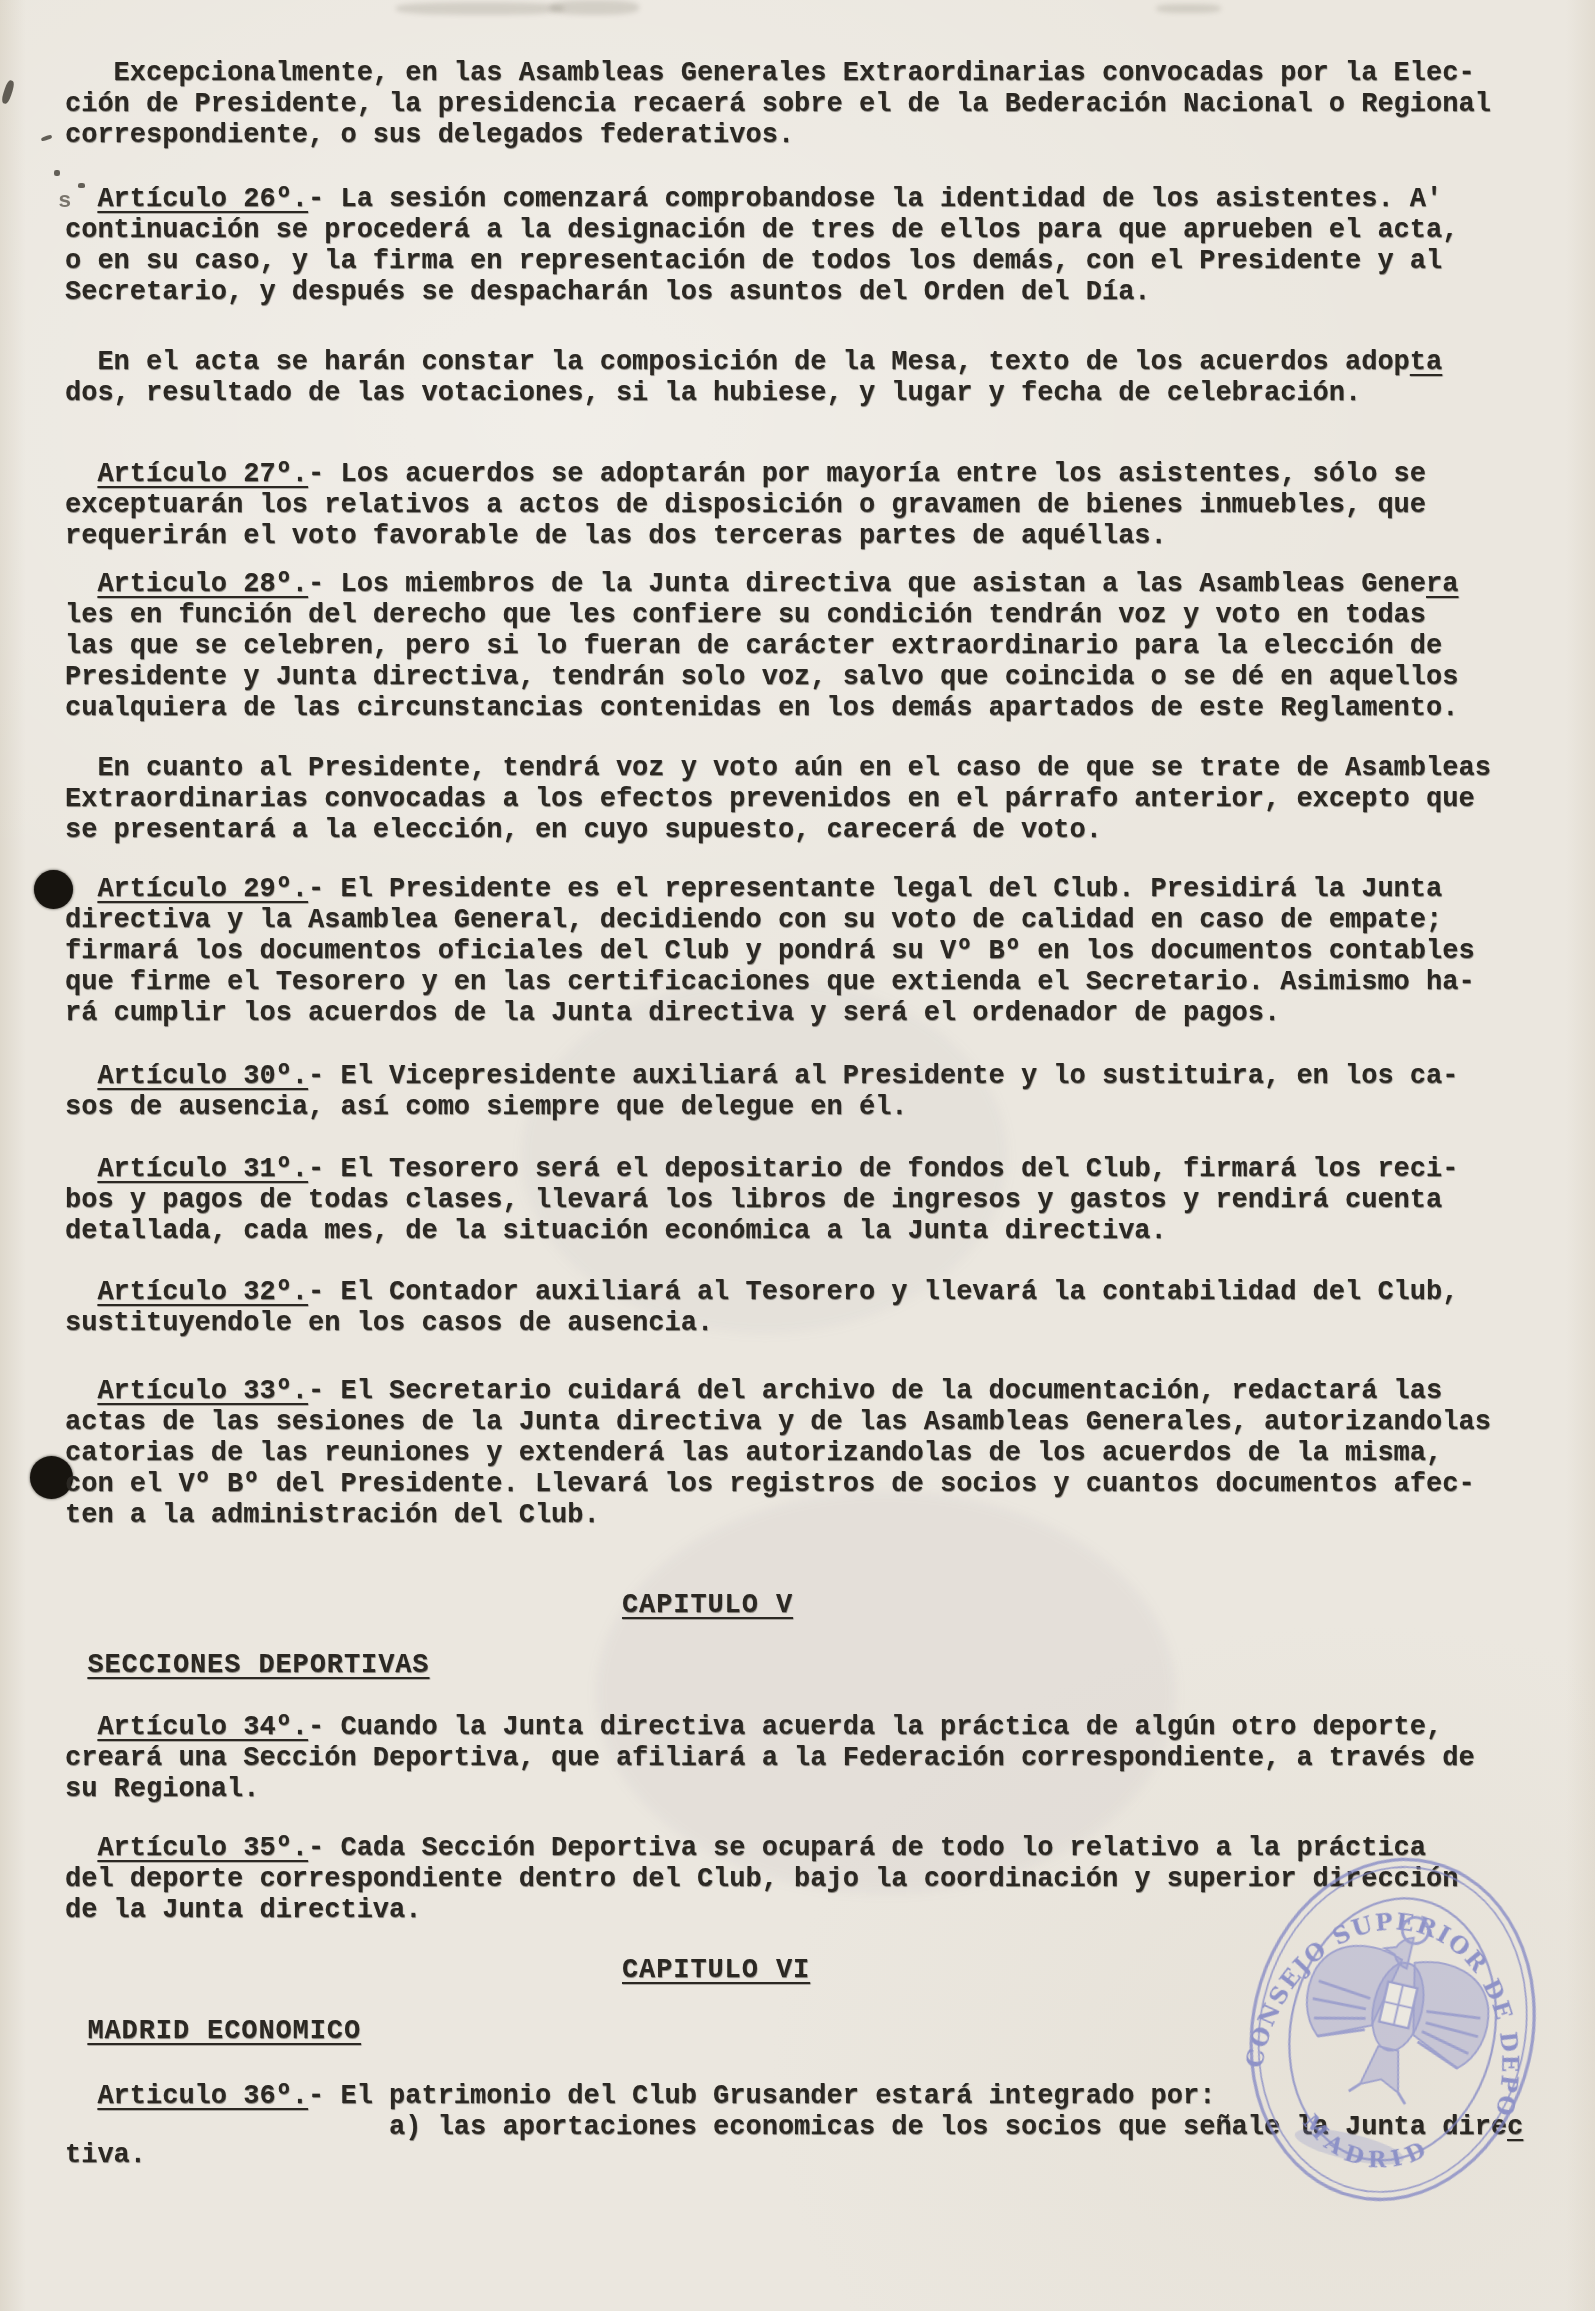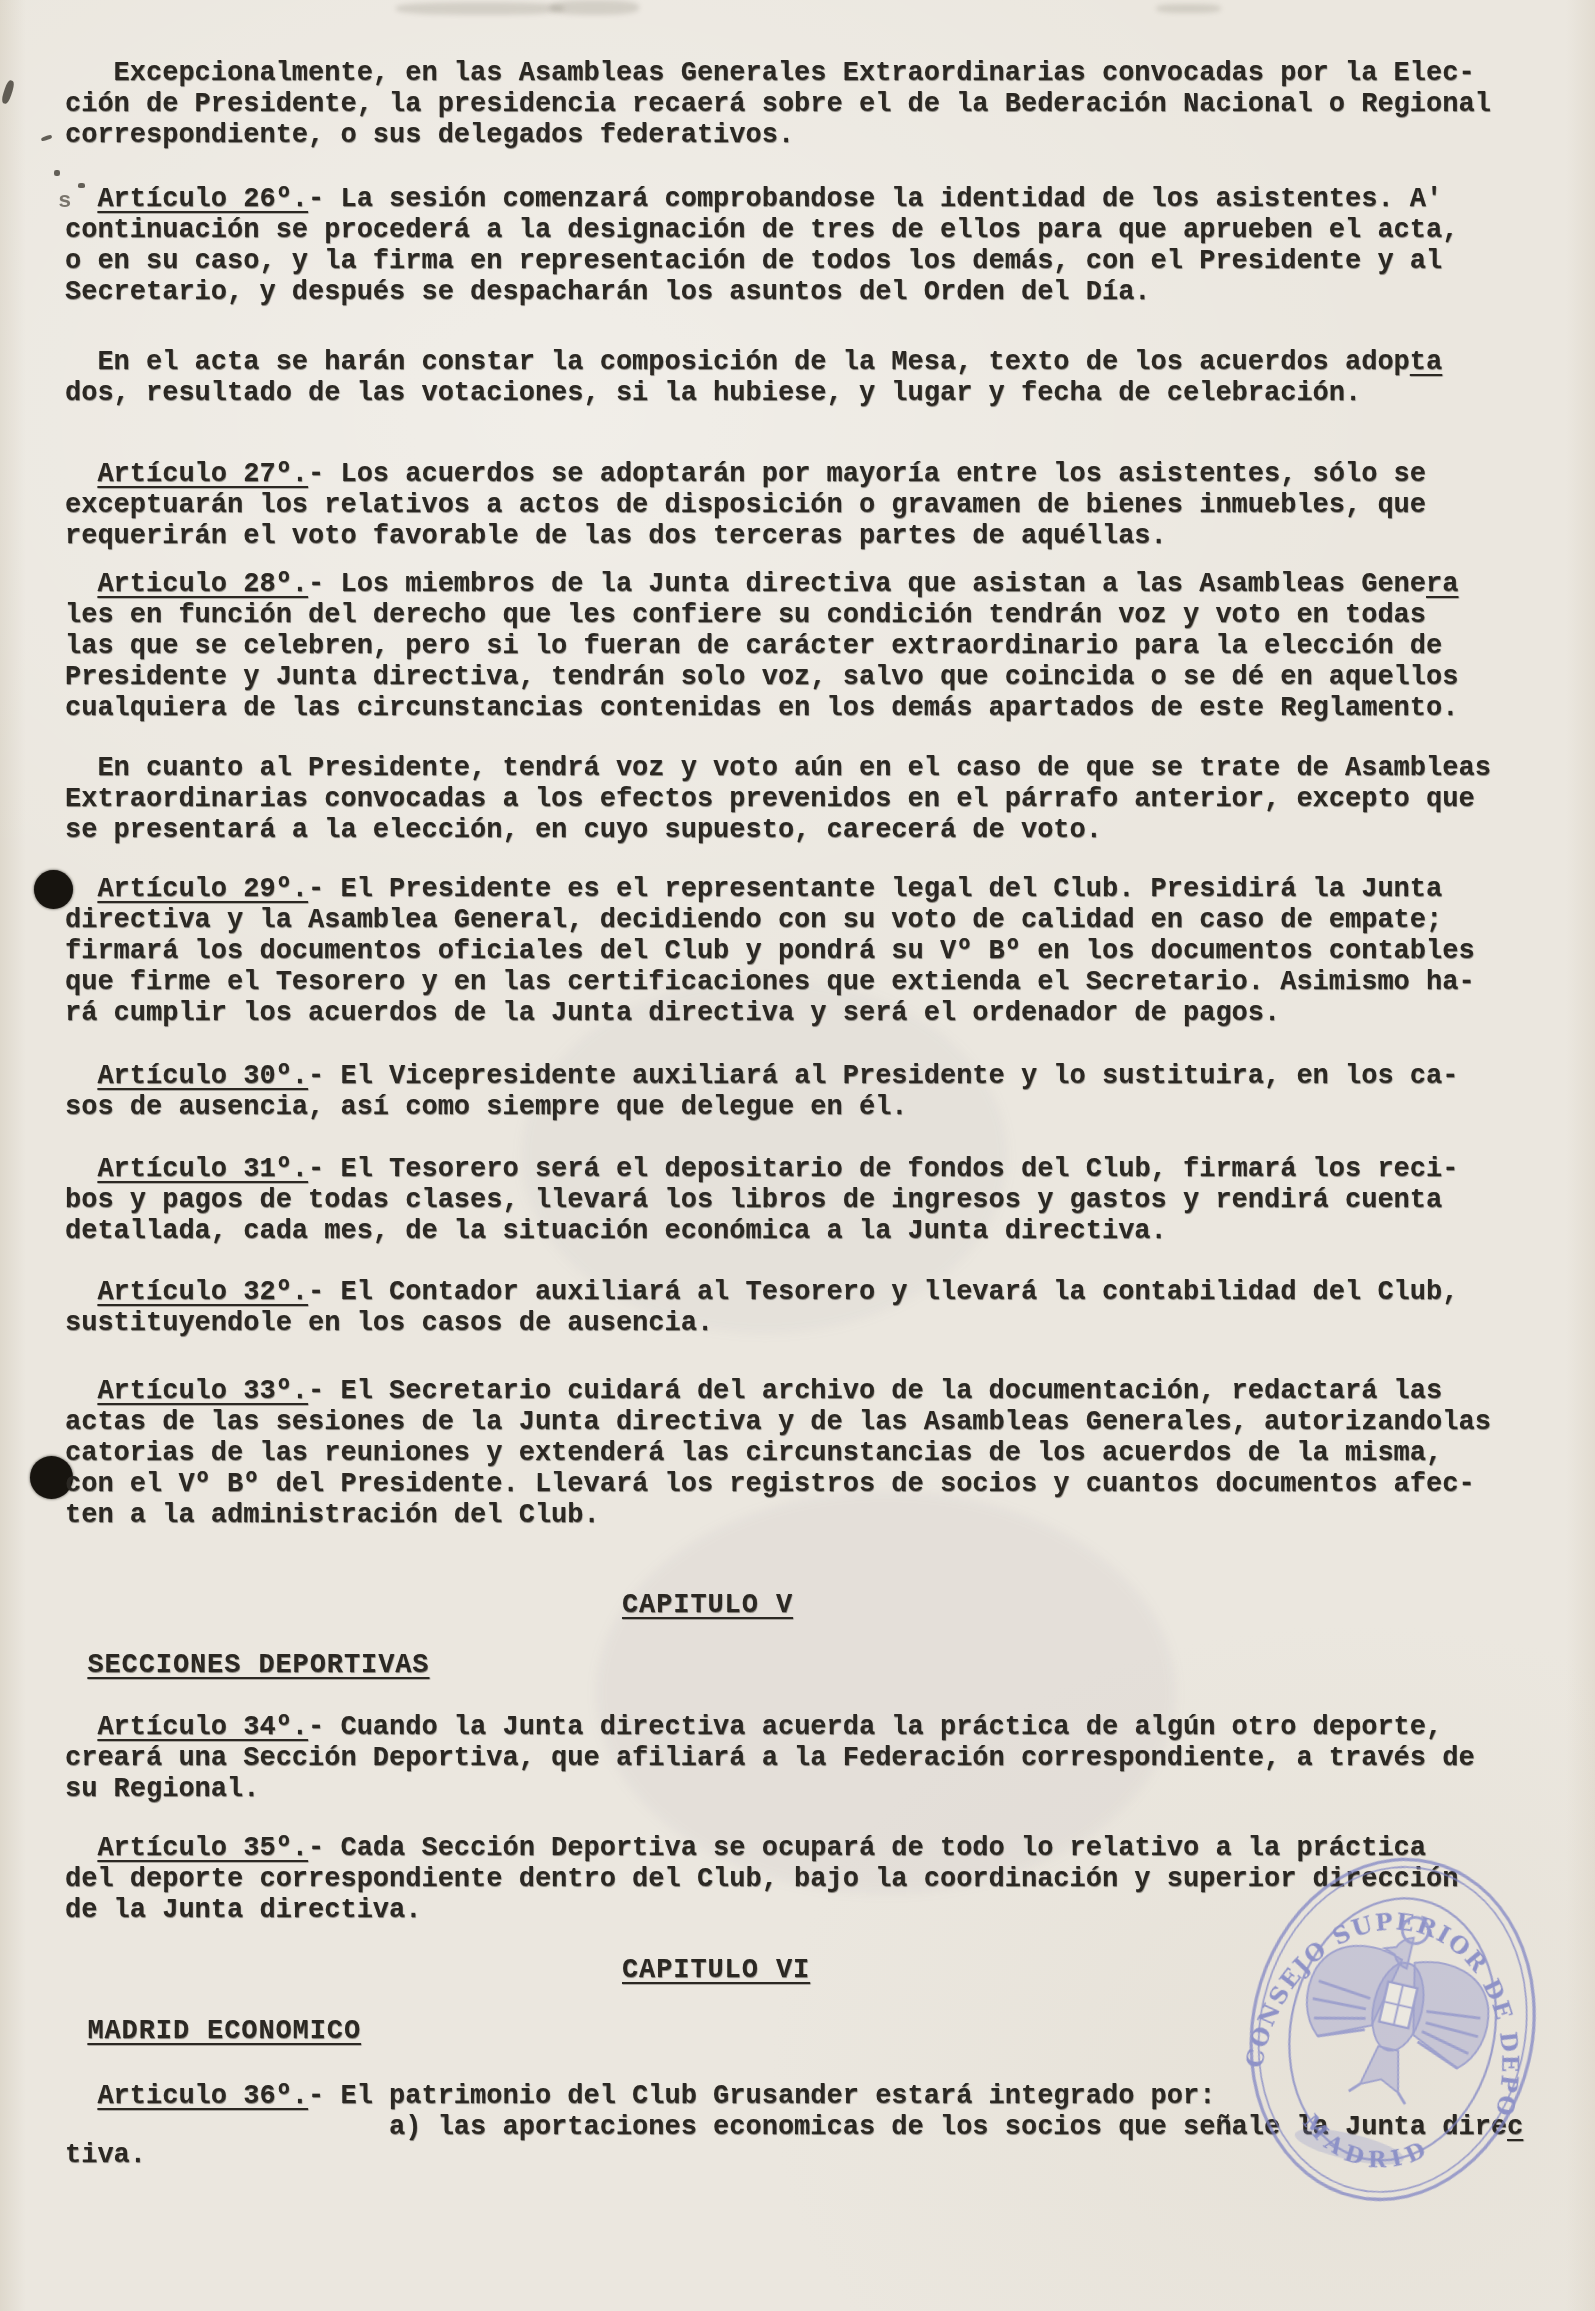--- a/index.html
+++ b/index.html
@@ -98,21 +98,21 @@
       <div class="line">bos y pagos de todas clases, llevará los libros de ingresos y gastos y rendirá cuenta</div>
       <div class="line">detallada, cada mes, de la situación económica a la Junta directiva.</div>
     </div>
     <div class="block" style="top: 1277px;">
       <div class="line">  <span class="u">Artículo 32º.</span>- El Contador auxiliará al Tesorero y llevará la contabilidad del Club,</div>
       <div class="line">sustituyendole en los casos de ausencia.</div>
     </div>
     <div class="block" style="top: 1376px;">
       <div class="line">  <span class="u">Artículo 33º.</span>- El Secretario cuidará del archivo de la documentación, redactará las</div>
       <div class="line">actas de las sesiones de la Junta directiva y de las Asambleas Generales, autorizandolas</div>
-      <div class="line">catorias de las reuniones y extenderá las circunstancias de los acuerdos de la misma,</div>
+      <div class="line">catorias de las reuniones y extenderá las autorizandolas de los acuerdos de la misma,</div>
       <div class="line">con el Vº Bº del Presidente. Llevará los registros de socios y cuantos documentos afec-</div>
       <div class="line">ten a la administración del Club.</div>
     </div>
     <div class="block head center" style="top: 1590px;">
       <div class="line"><span class="u">CAPITULO V</span></div>
     </div>
     <div class="block head left" style="top: 1650px;">
       <div class="line"><span class="u">SECCIONES DEPORTIVAS</span></div>
     </div>
     <div class="block" style="top: 1712px;">

